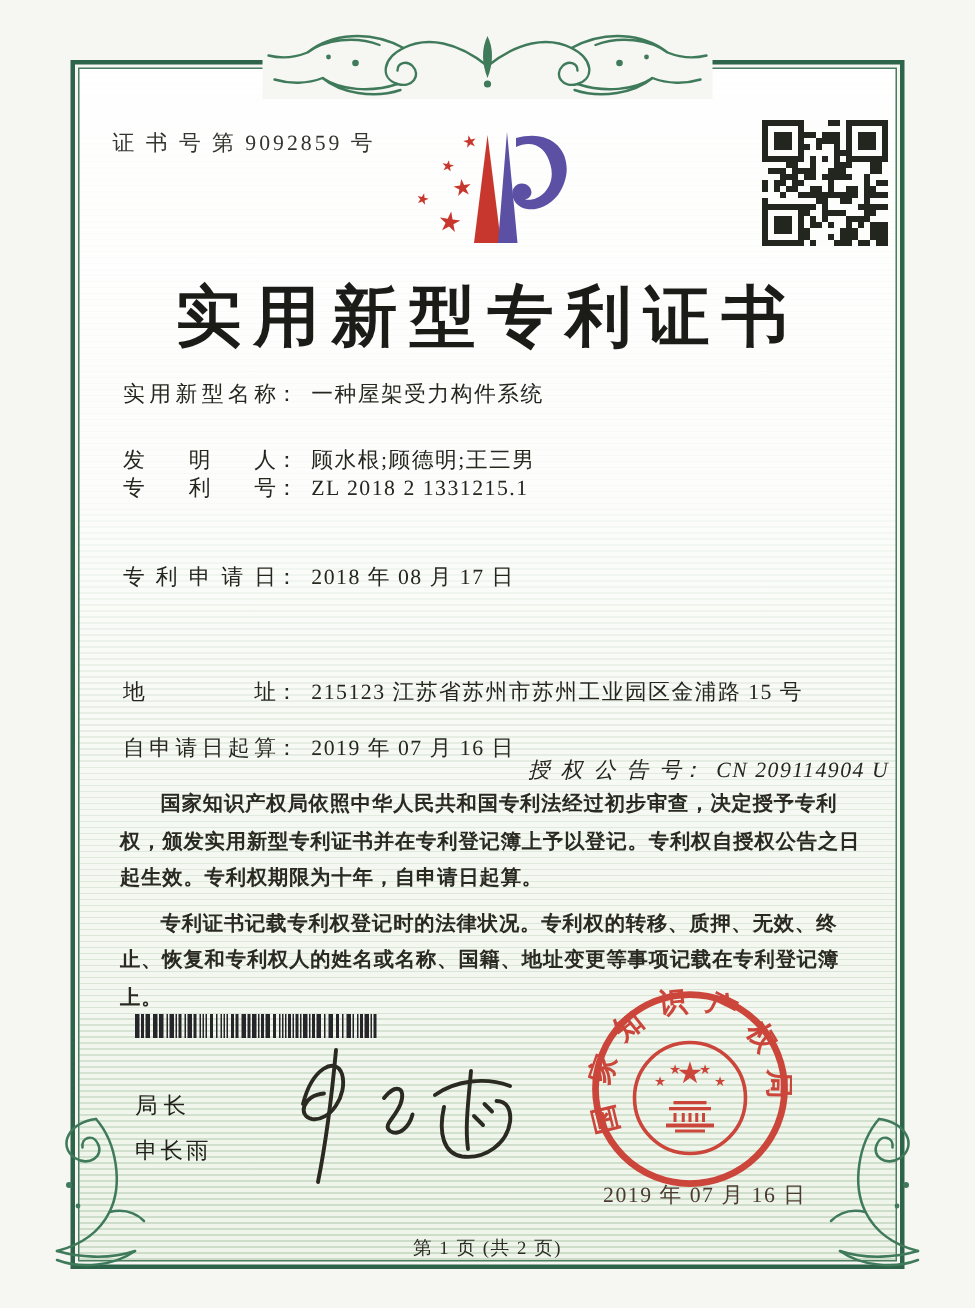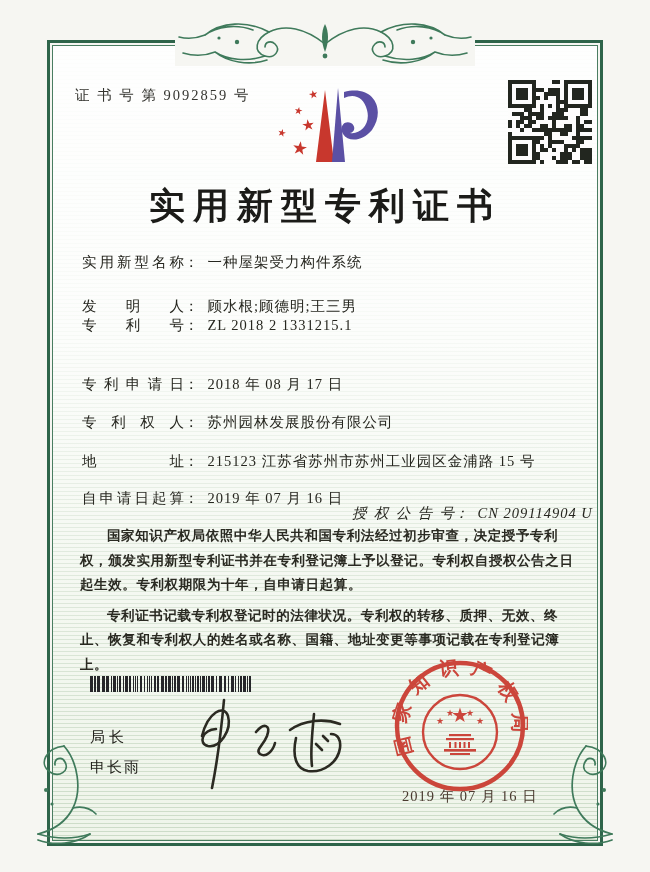--- a/index.html
+++ b/index.html
@@ -11,21 +11,21 @@
   .frame-inner { position:absolute; inset:2px; border:1px solid #4a7d61;
     background:
       linear-gradient(180deg, rgba(255,255,255,.96) 0%, rgba(255,255,255,.85) 35%, rgba(255,255,255,.45) 62%, rgba(255,255,255,.05) 100%),
       repeating-linear-gradient(0deg, rgba(140,176,136,.38) 0 1px, rgba(255,255,255,0) 1px 4px),
       #eef4e9; }
 
   .abs { position:absolute; }
 
   .cert-no { left:75px; top:86px; font-size:14.5px; letter-spacing:2px; color:#34342f; }
 
-  .title { left:0; top:182px; width:100%; text-align:center; font-size:36px; font-weight:bold;
+  .title { left:0; top:182px; width:100%; text-align:center; font-size:44px; font-weight:bold;
            letter-spacing:8px; color:#1b1b18; }
 
   .row { left:82px; width:500px; font-size:14.5px; color:#26261f; white-space:nowrap; }
   .flabel { display:inline-block; width:102px; text-align:justify; text-align-last:justify; letter-spacing:0; vertical-align:bottom; }
   .fcolon { margin-right:9px; }
   .fvalue { letter-spacing:1px; }
   .row2col .col2 { position:absolute; left:270px; top:15px;font-style:italic; }
 
   .paras { left:80px; top:524px; width:494px; font-size:13.5px; line-height:1.82; color:#2a2a22; letter-spacing:.6px; }
   .paras p { text-indent:2em; margin:0 0 6px 0;font-weight:bold; }
@@ -371,23 +371,20 @@
   </div>
   <div class="abs row" style="top:297px">
     <span class="flabel">发明人</span><span class="fcolon">：</span><span class="fvalue">顾水根;顾德明;王三男</span>
   </div>
   <div class="abs row" style="top:316px">
     <span class="flabel">专利号</span><span class="fcolon">：</span><span class="fvalue">ZL 2018 2 1331215.1</span>
   </div>
   <div class="abs row" style="top:375px">
     <span class="flabel">专利申请日</span><span class="fcolon">：</span><span class="fvalue">2018 年 08 月 17 日</span>
   </div>
-  <div class="abs row" style="top:413px">
-    <span class="flabel">专利权人</span><span class="fcolon">：</span><span class="fvalue">苏州园林发展股份有限公司</span>
-  </div>
   <div class="abs row" style="top:452px">
     <span class="flabel">地址</span><span class="fcolon">：</span><span class="fvalue">215123 江苏省苏州市苏州工业园区金浦路 15 号</span>
   </div>
   <div class="abs row row2col" style="top:489px">
     <span>
       <span class="flabel">自申请日起算</span><span class="fcolon">：</span><span class="fvalue">2019 年 07 月 16 日</span>
     </span>
     <span class="col2">
       <span class="flabel">授权公告号</span><span class="fcolon">：</span><span class="fvalue">CN 209114904 U</span>
     </span>
@@ -499,14 +496,15 @@
         <rect x="67" y="84" width="2" height="6"></rect>
         <rect x="71.5" y="84" width="2" height="6"></rect>
         <rect x="76" y="84" width="2" height="6"></rect>
         <rect x="52" y="91" width="32" height="2.6"></rect>
         <rect x="58" y="95" width="20" height="2"></rect>
       </g>
     </svg>
   </div>
   <div class="abs seal-date">2019 年 07 月 16 日</div>
 
+  <div class="abs footer">第 1 页 (共 2 页)</div>
 
 </div>
 
 </body></html>

